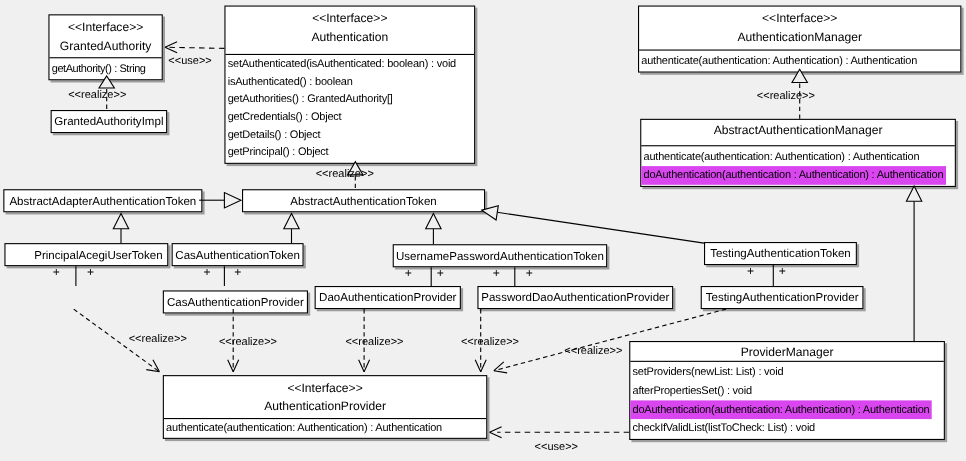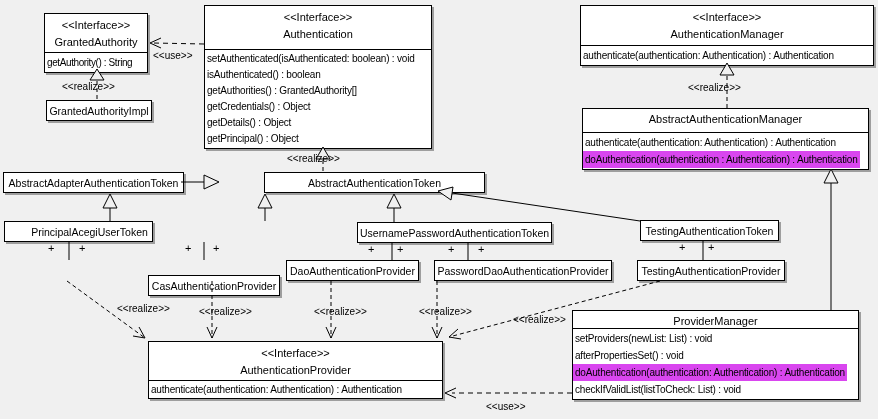--- a/index.html
+++ b/index.html
@@ -16,27 +16,27 @@
   .ovf{width:max-content;background:#d946ef;}
   .lbl{position:absolute;font-size:10px;z-index:6;white-space:nowrap;}
   .plus{position:absolute;font-size:11px;z-index:6;}
   
   #c-ga{left:44px;top:13px;width:102px;} #c-ga .hdr{height:35px;} #c-ga .m{letter-spacing:-0.4px;}
   #c-gai{left:46px;top:100px;width:100px;}
   #c-auth{left:204px;top:5px;width:226px;} #c-auth .hdr{height:40px;} #c-auth .m{line-height:16px;}
   #c-am{left:580px;top:5px;width:292px;} #c-am .hdr{height:36px;}
   #c-aam{left:582px;top:108px;width:285px;} #c-aam .hdr{height:21px;padding-top:2px;}
   #c-aaat{left:3px;top:172px;width:175px;}
-  #c-aat{left:220px;top:172px;width:215px;margin-left:44px;}
+  #c-aat{left:220px;top:172px;width:215px;}
   #c-paut{left:4px;top:221px;width:121px;padding-left:24px;}
   #c-cat{left:156px;top:221px;width:114px;}
   #c-upat{left:357px;top:222px;width:189px;}
   #c-tat{left:640px;top:220px;width:133px;}
   #c-abap{left:12px;top:260px;width:109px;}
-  #c-cap{left:148px;top:275px;width:126px;}
+  #c-cap{left:148px;top:264px;width:126px;}
   #c-dap{left:286px;top:260px;width:127px;}
   #c-pdap{left:434px;top:260px;width:172px;}
   #c-tap{left:637px;top:260px;width:142px;}
   #c-ap{left:148px;top:341px;width:293px;} #c-ap .hdr{height:35px;} #c-ap .m{line-height:15px;}
   #c-pm{left:572px;top:310px;width:285px;} #c-pm .hdr{height:15px;padding-top:2px;}
   
   #l-use-top{left:153px;top:50px;}
   #l-rz-ga{left:62px;top:81px;}
   #l-rz-aat{left:287px;top:153px;}
   #l-rz-aam{left:688px;top:82px;}
@@ -187,20 +187,21 @@
     </div>
     <div class="methods">
       <div class="m">authenticate(authentication: Authentication) : Authentication</div>
       <div class="m it ovf">doAuthentication(authentication : Authentication) : Authentication</div>
     </div>
   </div>
 
   <div class="cls single it" id="c-aaat">AbstractAdapterAuthenticationToken</div>
   <div class="cls single it" id="c-aat">AbstractAuthenticationToken</div>
   <div class="cls single" id="c-paut">PrincipalAcegiUserToken</div>
+  <div class="cls single" id="c-cat">CasAuthenticationToken</div>
   <div class="cls single" id="c-upat">UsernamePasswordAuthenticationToken</div>
   <div class="cls single" id="c-tat">TestingAuthenticationToken</div>
   <div class="cls single" id="c-cap">CasAuthenticationProvider</div>
   <div class="cls single" id="c-dap">DaoAuthenticationProvider</div>
   <div class="cls single" id="c-pdap">PasswordDaoAuthenticationProvider</div>
   <div class="cls single" id="c-tap">TestingAuthenticationProvider</div>
 
   <div class="cls" id="c-ap">
     <div class="hdr">
       <div class="stereo">&lt;&lt;Interface&gt;&gt;</div>

